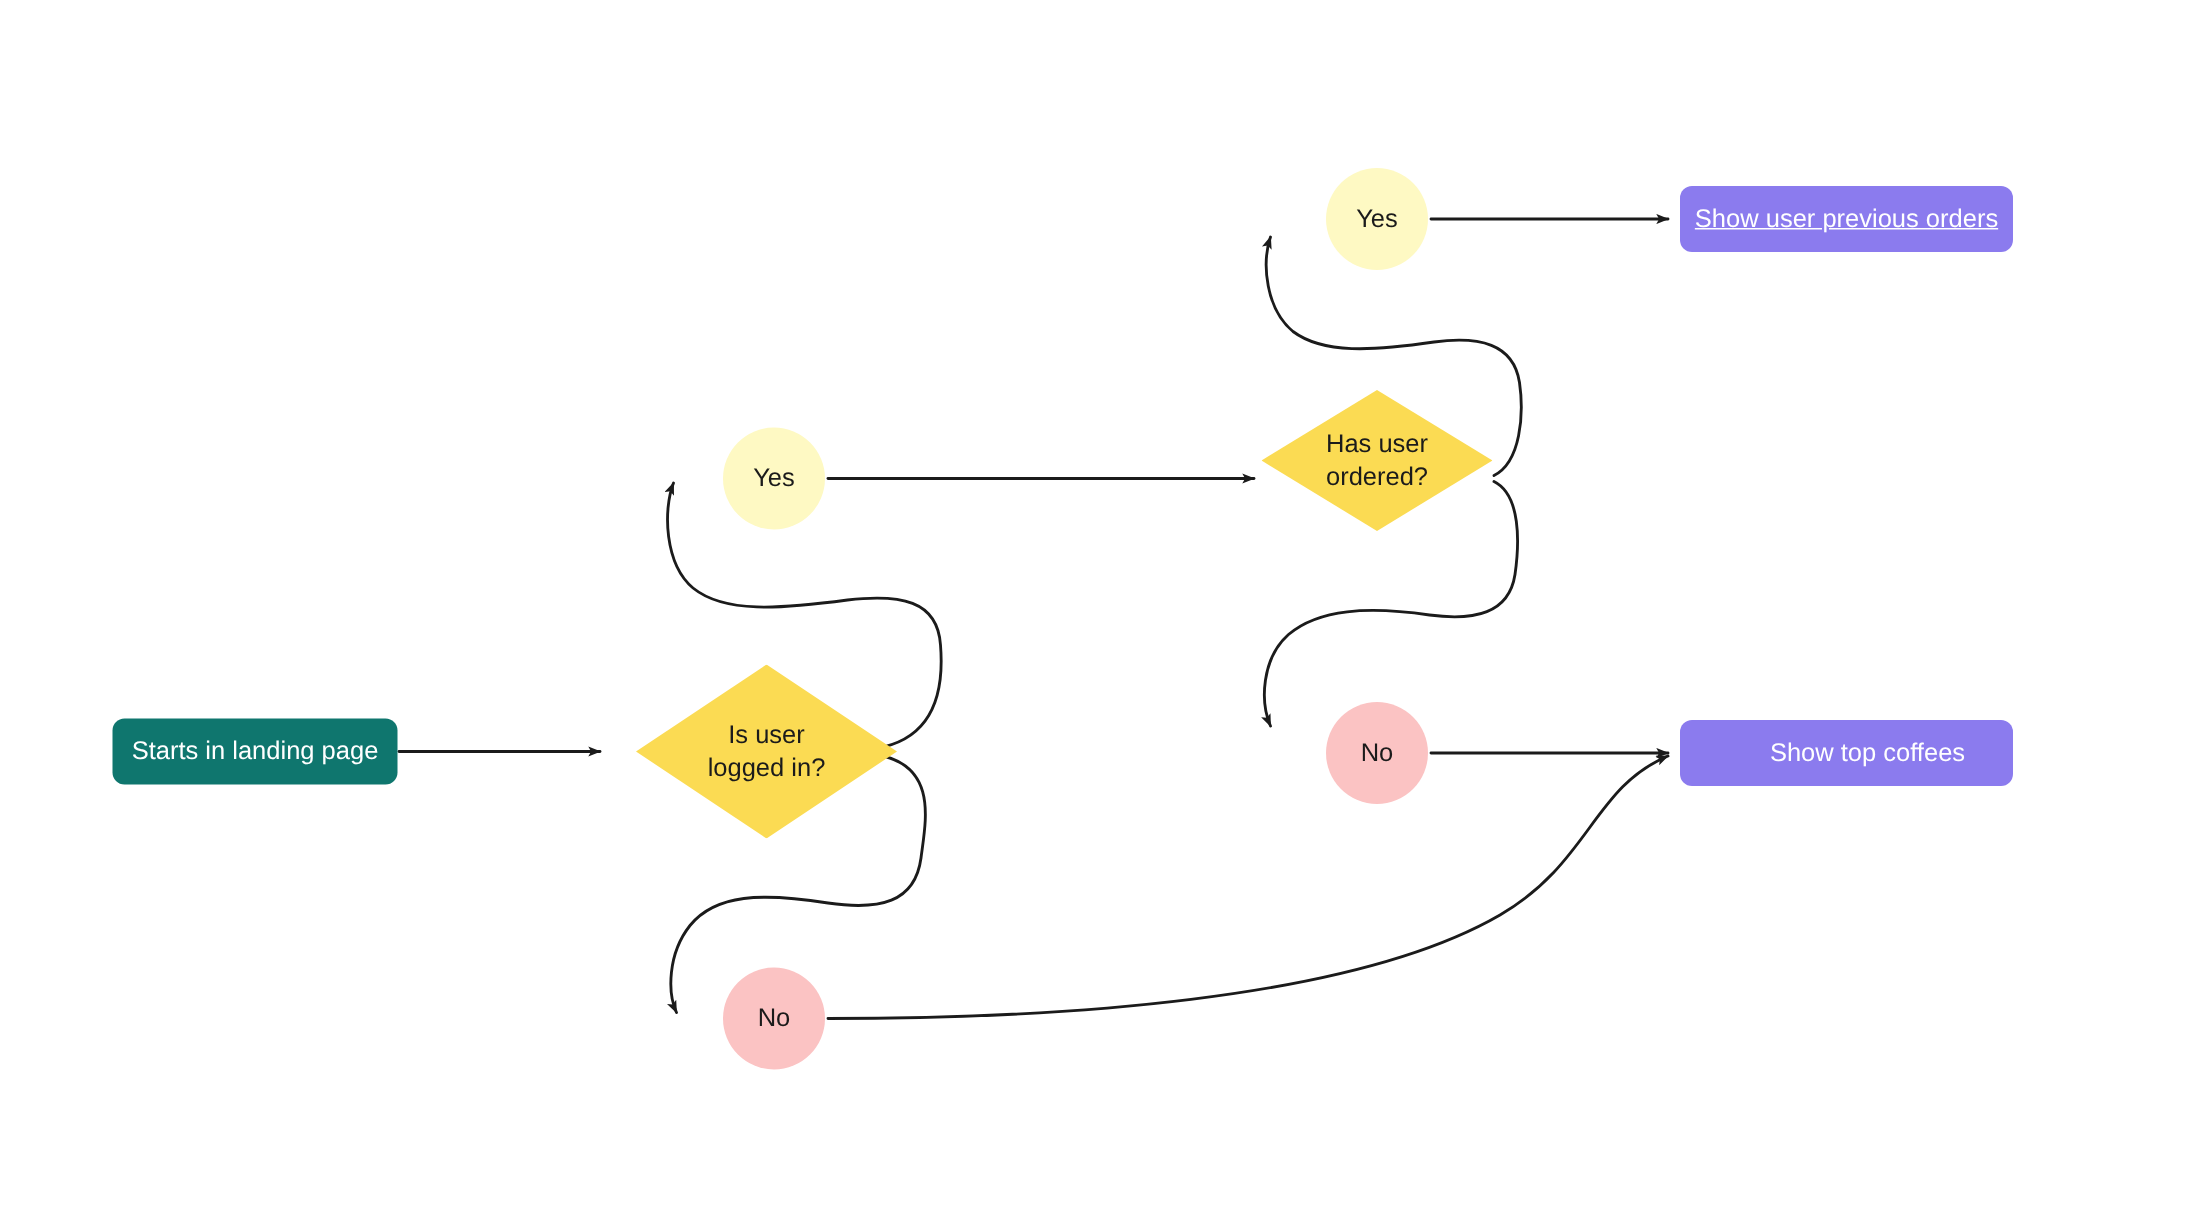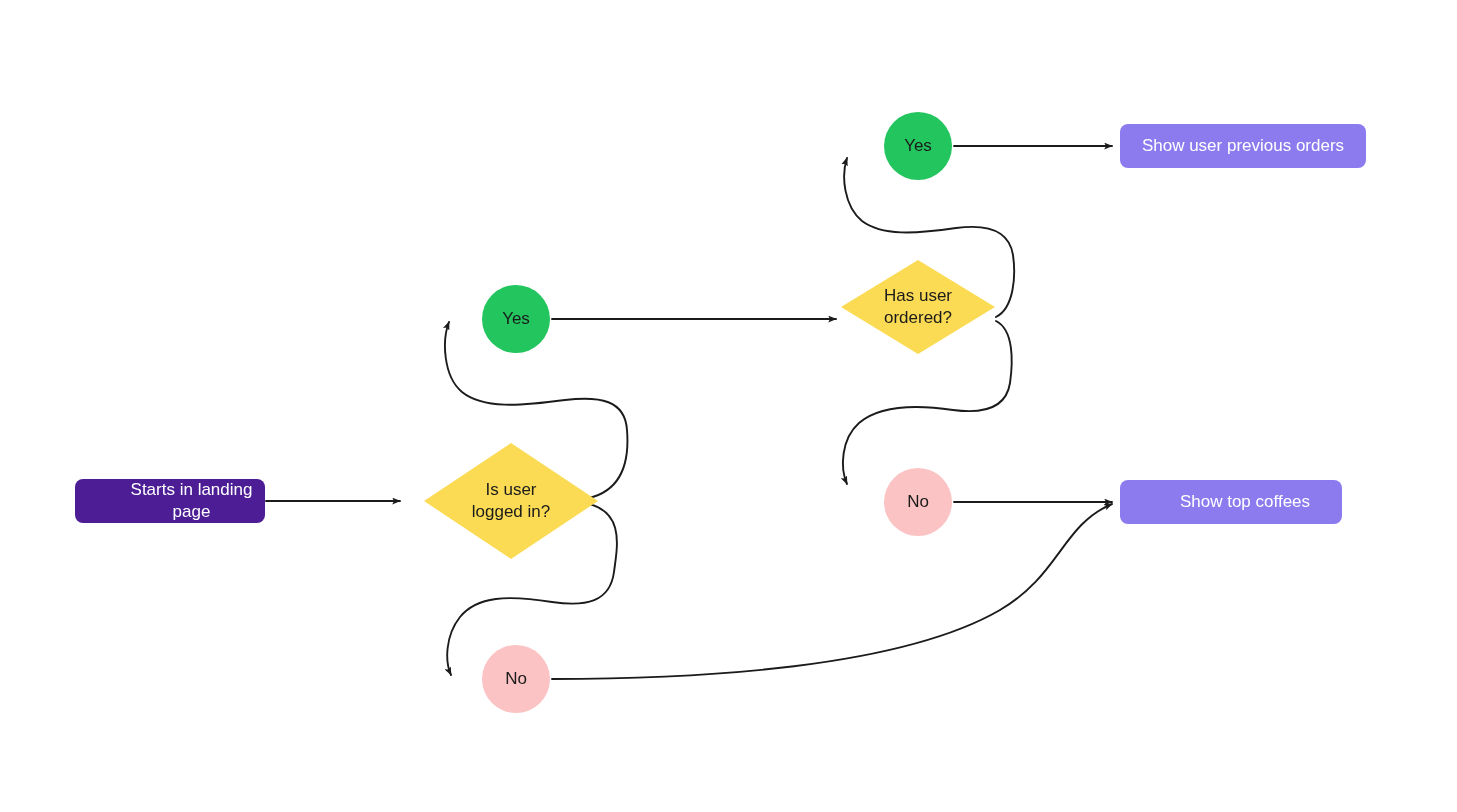--- a/index.html
+++ b/index.html
@@ -36,25 +36,24 @@
     align-items: center;
     justify-content: center;
     box-sizing: border-box;
     text-align: center;
     line-height: 1.28;
     white-space: pre-line;
     z-index: 2;
   }
   
   .node-start {
-    background: #4c1d95;
+    background: #0f766e;
     color: #ffffff;
     border-radius: 8px;
     font-size: 17px;
-    padding-left: 43px;
   }
   
   .node-decision {
     background: transparent;
     color: #1b1b1b;
     font-size: 17px;
   }
   .node-decision .diamond-shape {
     position: absolute;
     left: 0; top: 0;
@@ -66,21 +65,21 @@
   .node-decision .node-text {
     position: relative;
     z-index: 1;
   }
   
   .node-circle {
     border-radius: 50%;
     font-size: 17px;
     color: #1b1b1b;
   }
-  .node-yes { background: #22c55e; justify-content: center; }
+  .node-yes { background: #fef9c3; justify-content: center; }
   .node-no  { background: #FBC3C3; }
   
   .node-outcome {
     background: #8B7BEE;
     color: #ffffff;
     border-radius: 8px;
     font-size: 17px;
   }
 </style>
 </head>
@@ -160,21 +159,21 @@
   </div>
 
   <div class="node node-circle node-yes" style="left:884px; top:112px; width:68px; height:68px;">
     <span class="node-text">Yes</span>
   </div>
 
   <div class="node node-circle node-no" style="left:884px; top:468px; width:68px; height:68px;">
     <span class="node-text">No</span>
   </div>
 
-  <div class="node node-outcome" style="left:1120px; top:124px; width:246px; height:44px;">
+  <div class="node node-outcome" style="left:1120px; top:124px; width:222px; height:44px;text-decoration:underline;">
     <span class="node-text">Show user previous orders</span>
   </div>
 
   <div class="node node-outcome" style="left:1120px; top:480px; width:222px; height:44px;padding-left:28px;">
     <span class="node-text">Show top coffees</span>
   </div>
 
 </div>
 
 </body></html>

